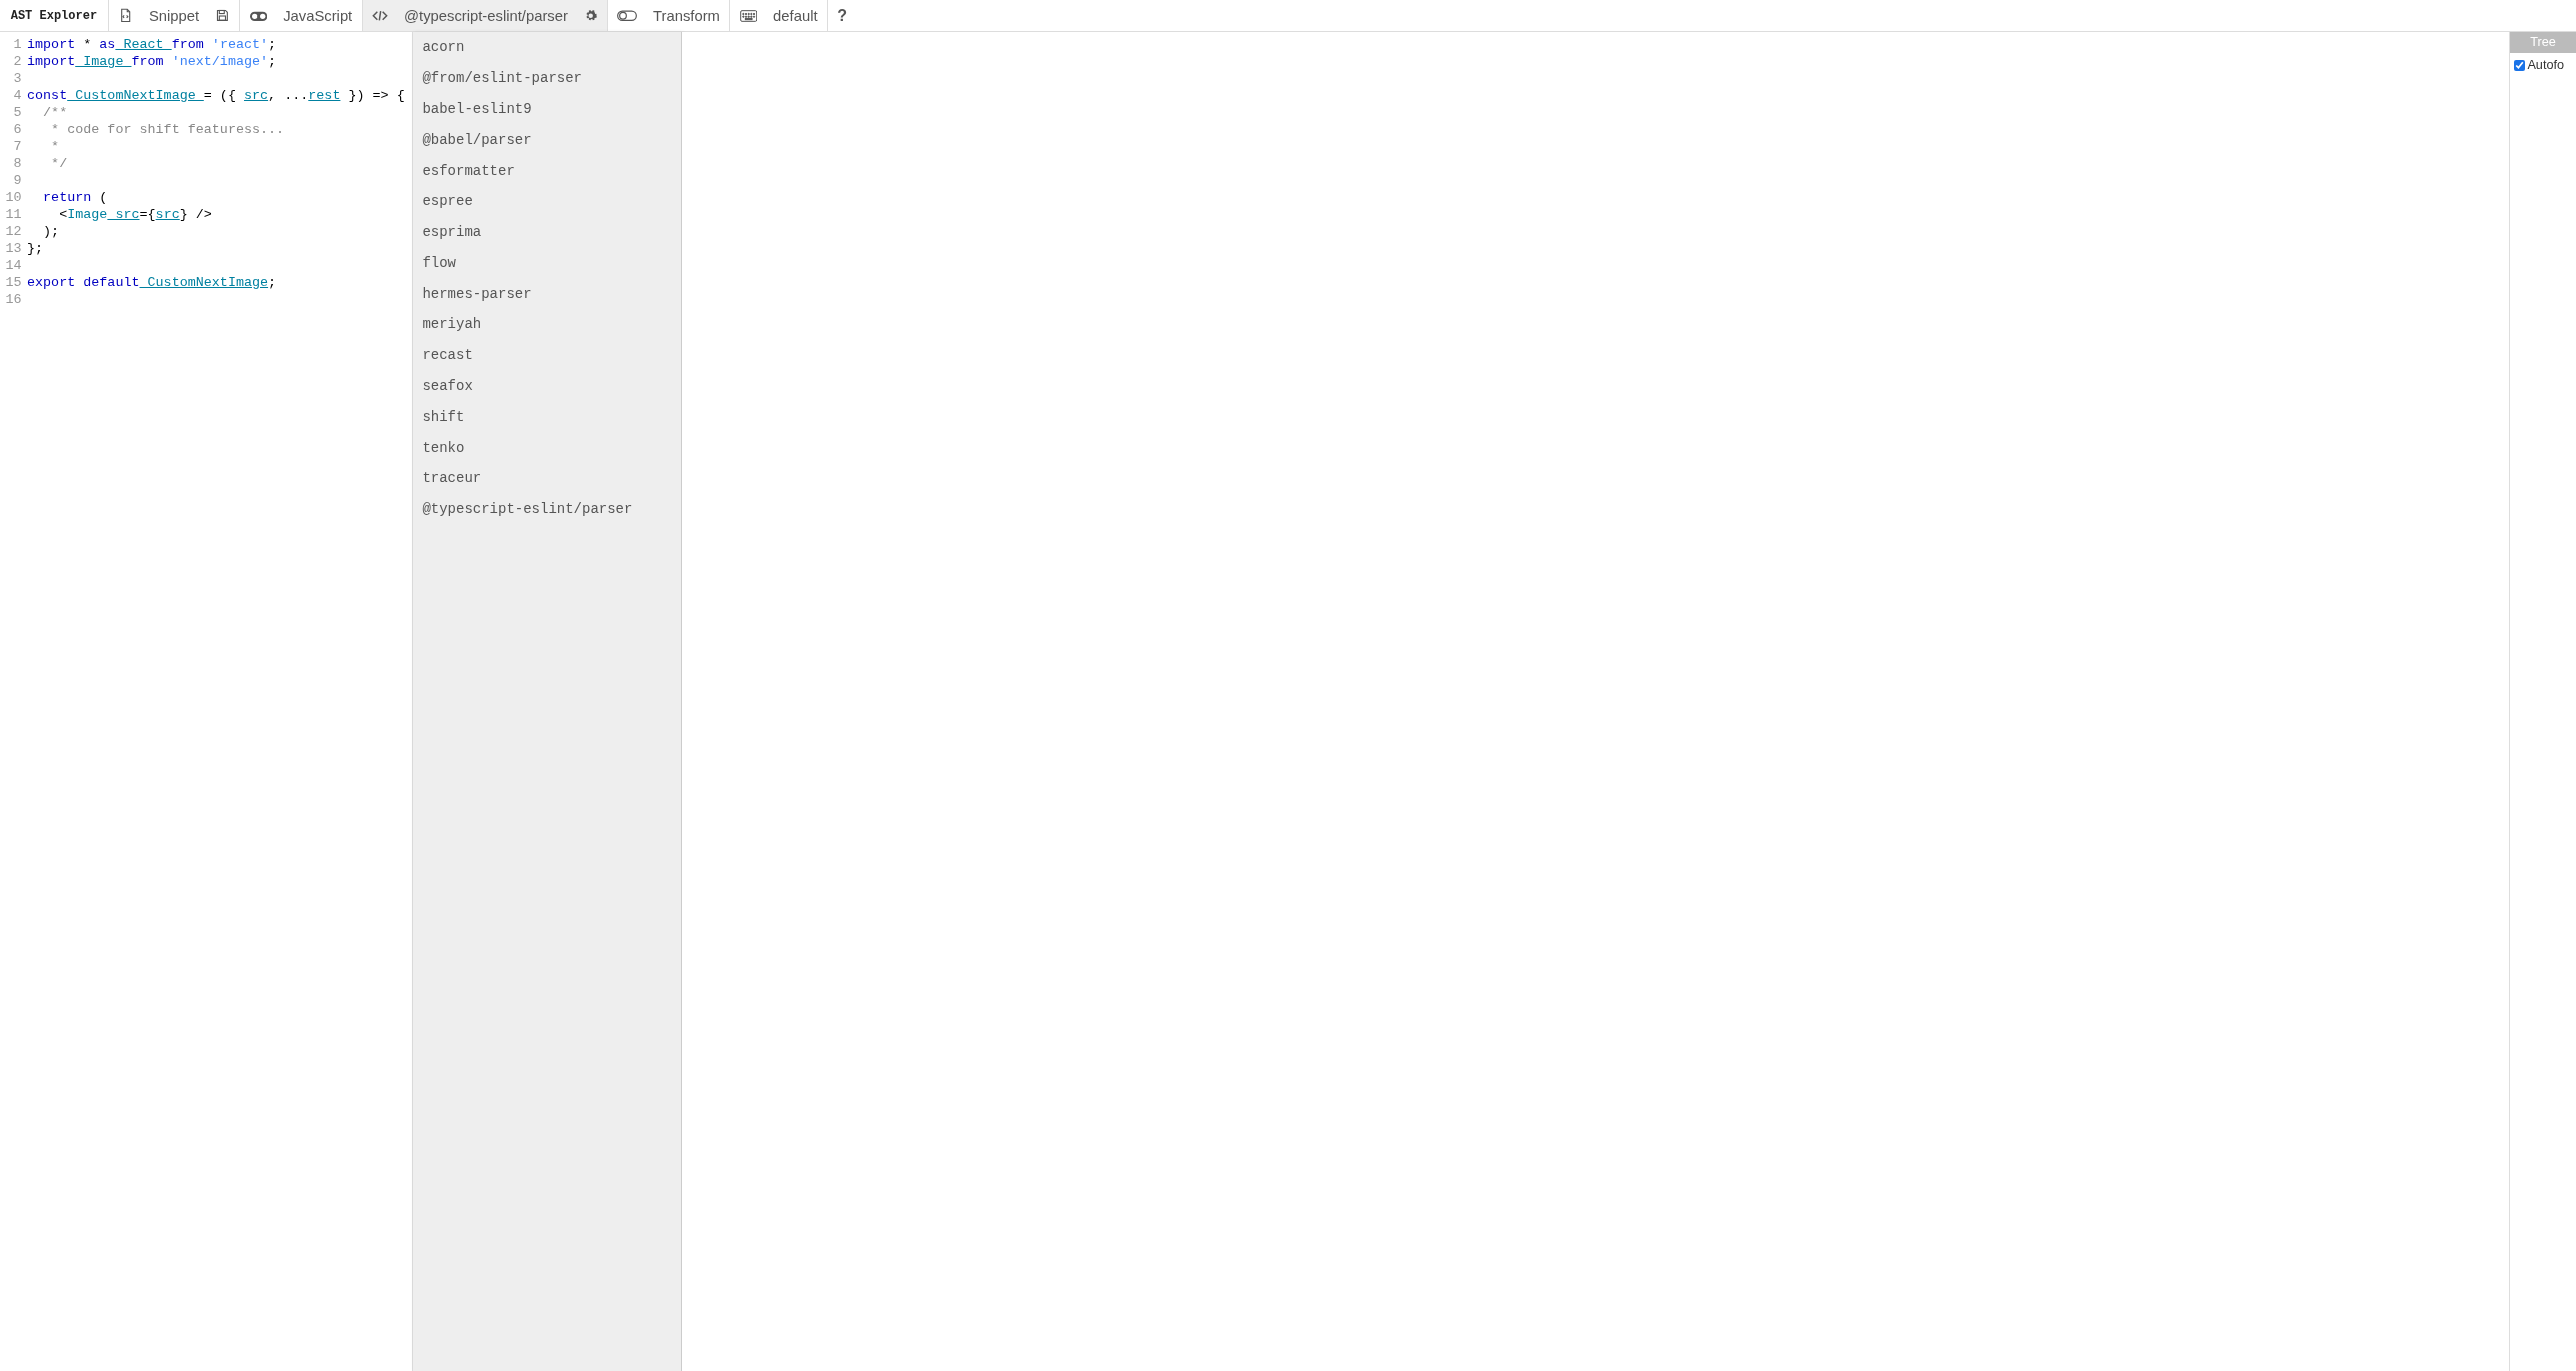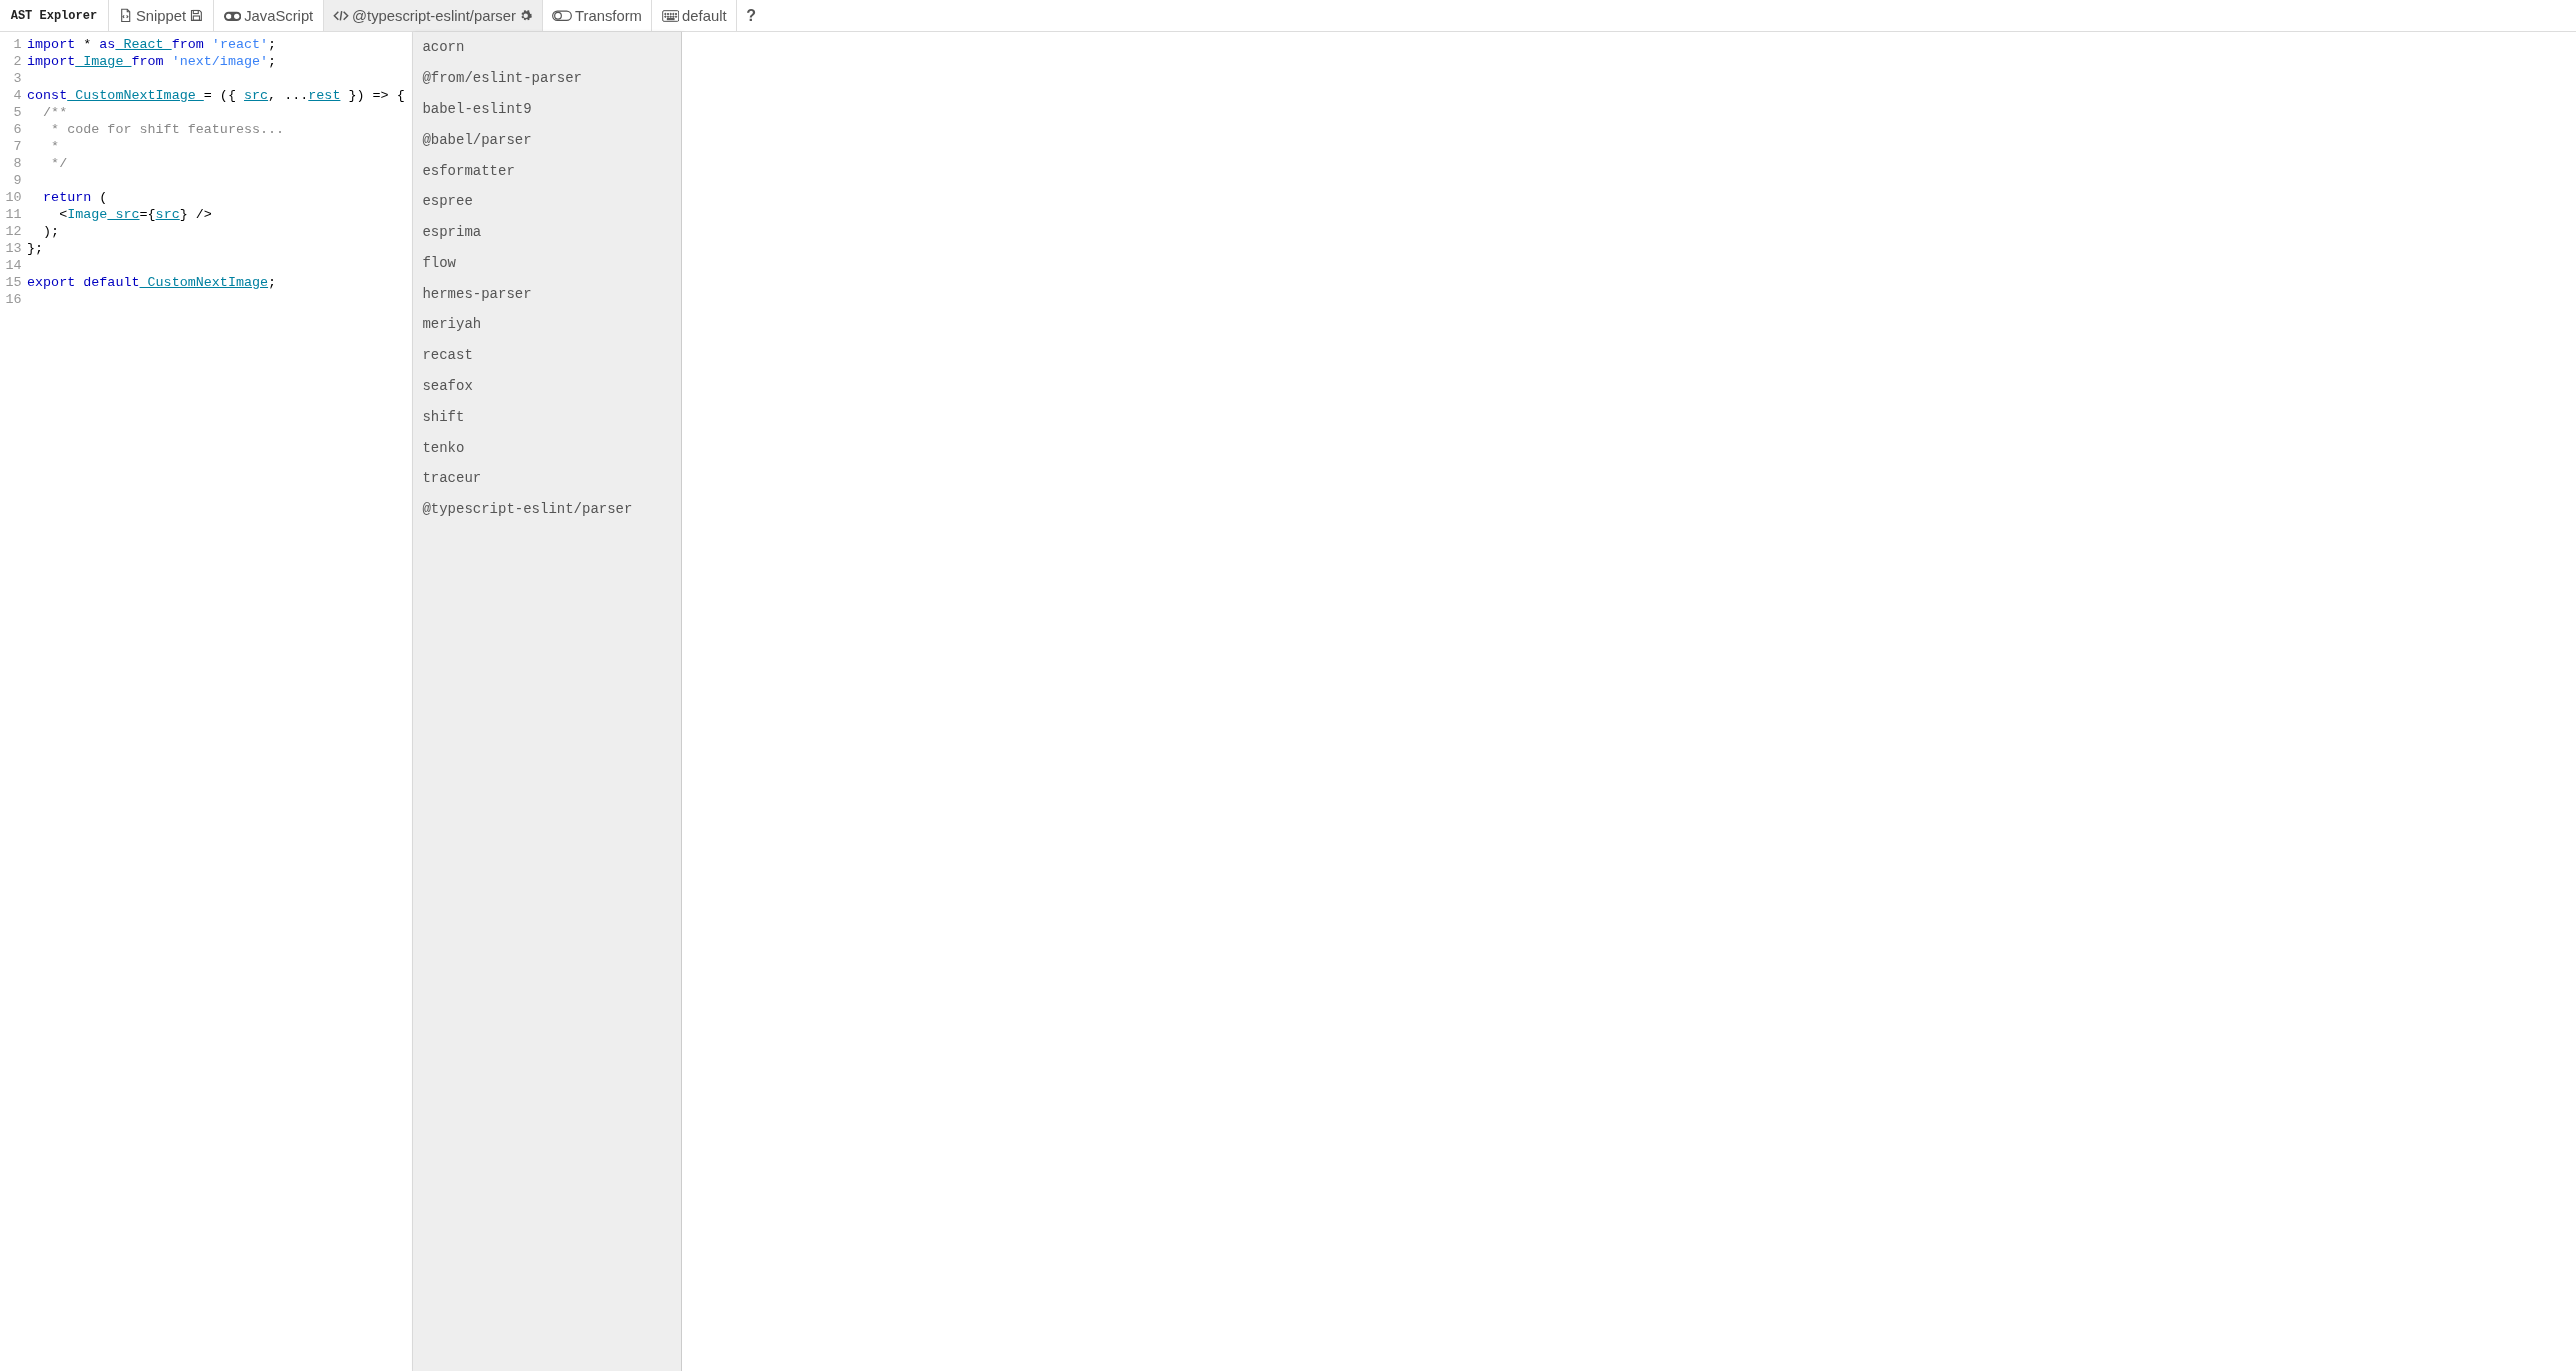--- a/index.html
+++ b/index.html
@@ -28,21 +28,21 @@
       display: flex;
       align-items: center;
     }
     .tb-item {
       display: flex;
       align-items: center;
       padding: 0 9.4px;
       height: 100%;
       border-right: 0.7px solid #ddd;
       color: #555;
-      gap: 3px;
+      gap: 16px;
       cursor: pointer;
     }
     .tb-item.active { background: #eee; }
     .tb-item .label { white-space: nowrap; }
     .tb-icon { display: inline-flex; align-items: center; }
     .help { padding: 0 9.4px; font-size: 16px; font-weight: bold; color: #555; cursor: pointer; }
     .main {
       display: flex;
       height: calc(100vh - 32px);
     }
@@ -274,14 +274,21 @@
       <div class="dropdown-item">recast</div>
       <div class="dropdown-item">seafox</div>
       <div class="dropdown-item">shift</div>
       <div class="dropdown-item">tenko</div>
       <div class="dropdown-item">traceur</div>
       <div class="dropdown-item">@typescript-eslint/parser</div>
     </div>
 
   <div class="output"></div>
 
+  <div class="rightpanel">
+    <div class="tab-hdr">Tree</div>
+    <label class="autof">
+      <input type="checkbox" checked="" style="">
+      <span>Autofo</span>
+    </label>
+  </div>
 </div>
 
 
 </body></html>

